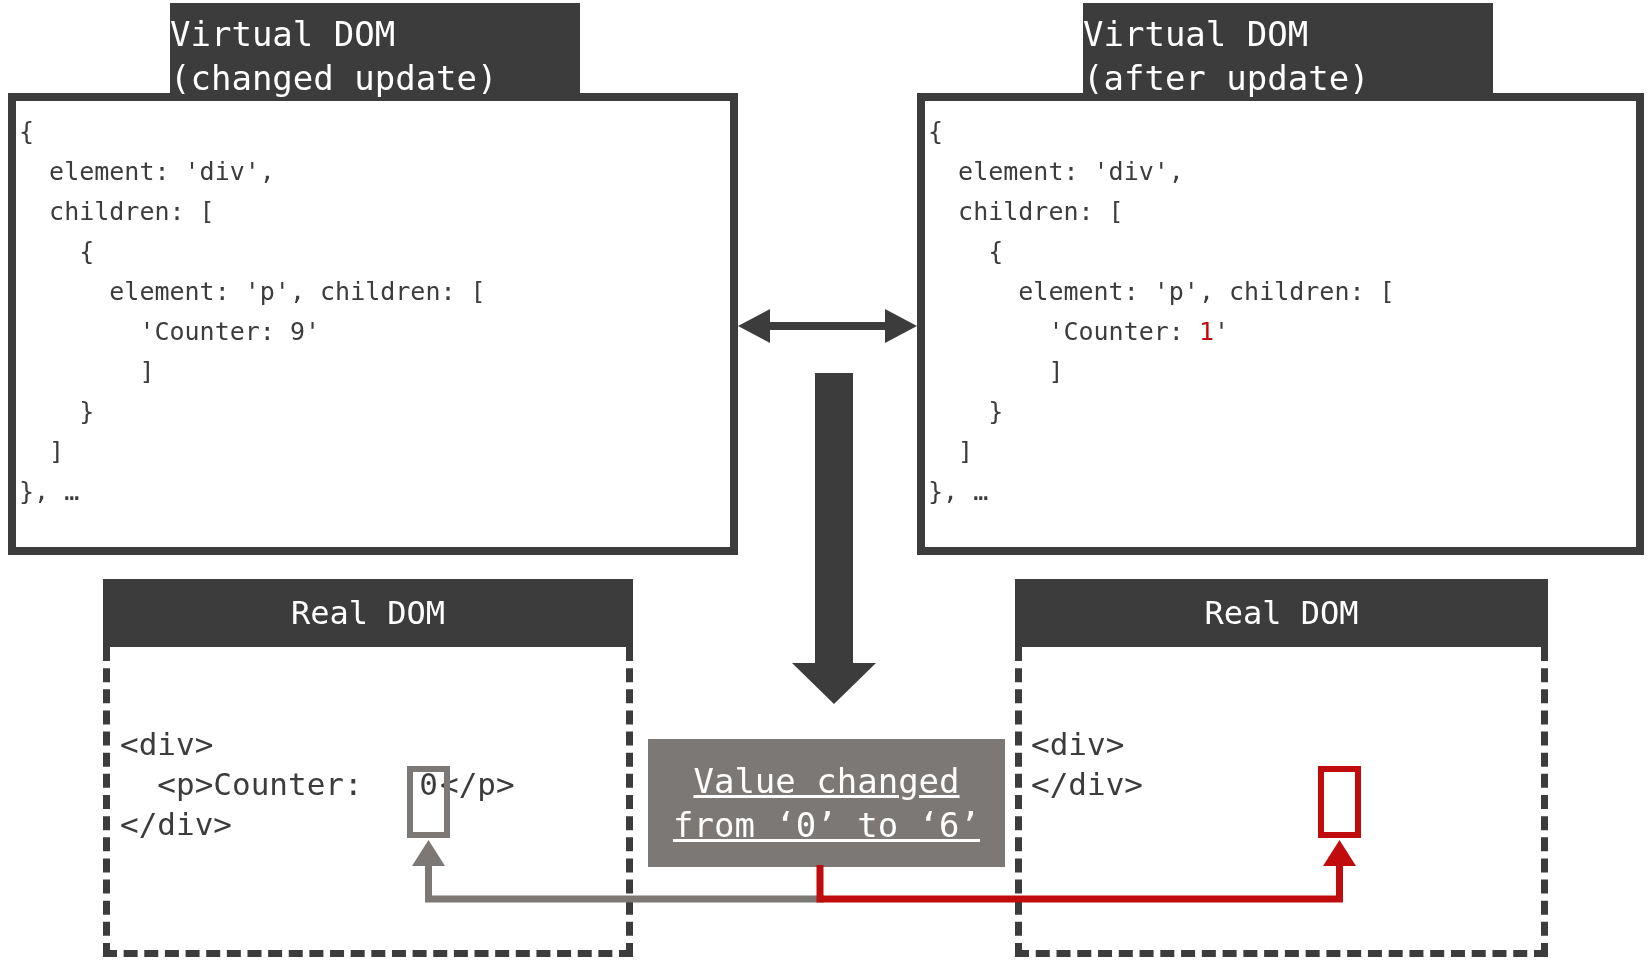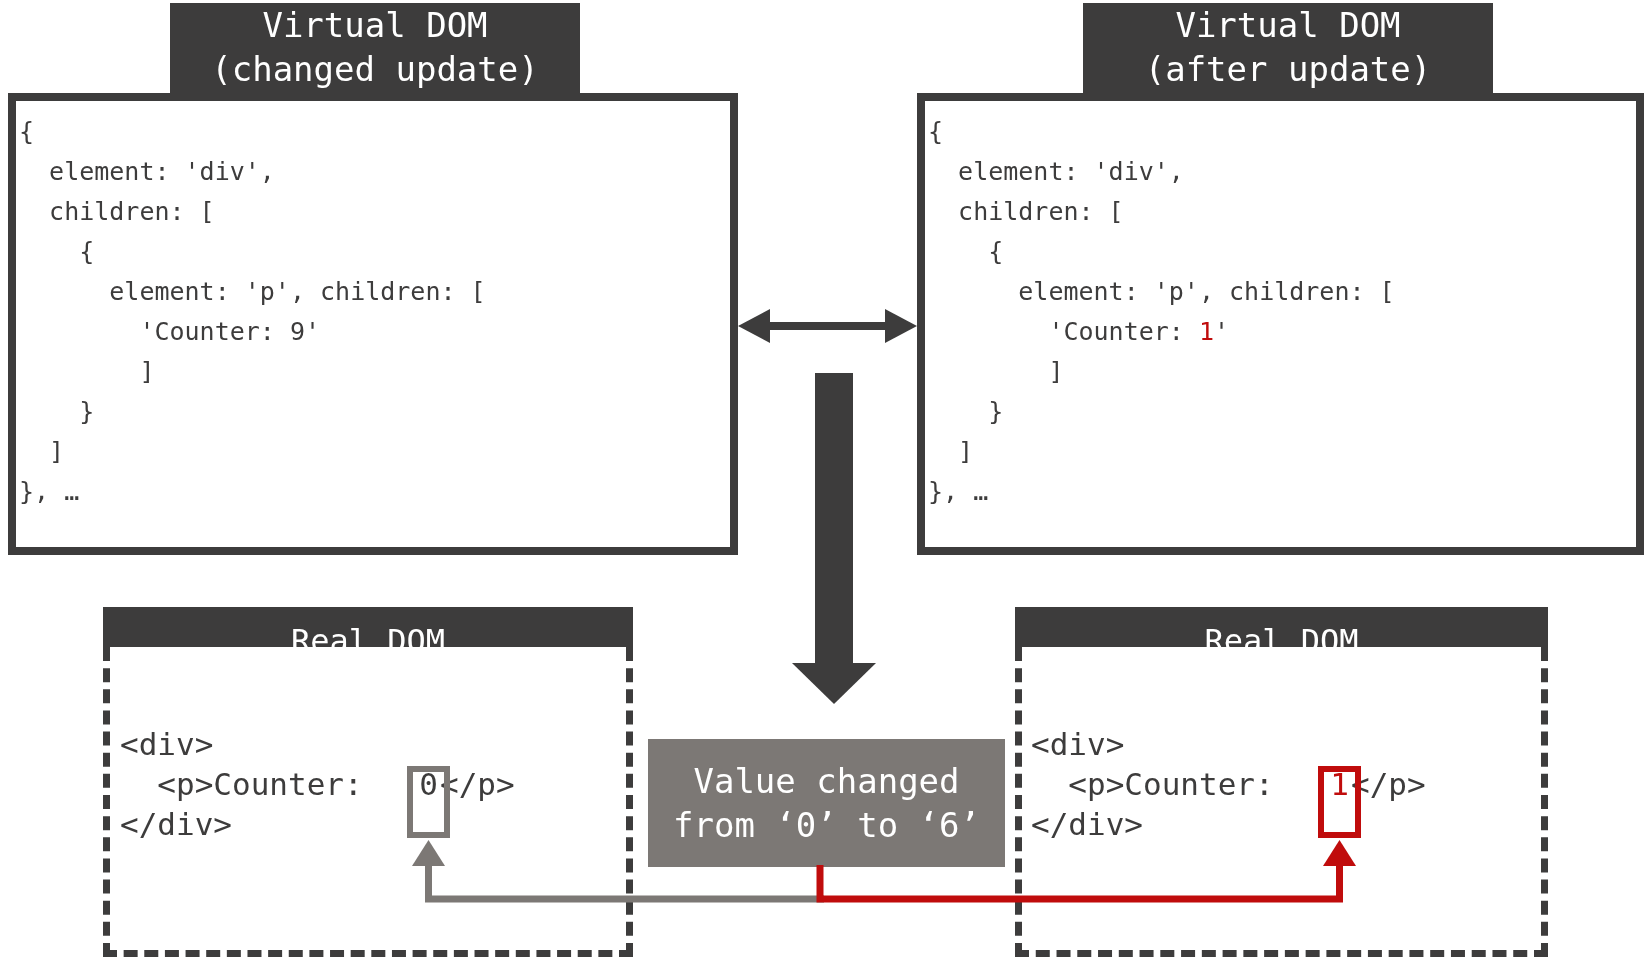--- a/index.html
+++ b/index.html
@@ -13,22 +13,22 @@
     position:relative;
     width:1650px;height:967px;
     background:var(--white);
     font-family:"DejaVu Sans Mono", monospace;
     overflow:hidden;
   }
   
   .tab{
     position:absolute;top:3px;height:94px;width:410px;
     background:var(--dark);color:var(--white);
-    text-align:center;font-size:34px;line-height:44px;
-    padding-top:0;box-sizing:border-box;
+    font-size:34px;line-height:44px;
+    padding-top:9px;box-sizing:border-box;
   }
   .tab-left{left:170px;}
   .tab-right{left:1083px;}
   
   .bigbox{
     position:absolute;top:93px;height:462px;
     background:var(--white);
     border:8px solid var(--dark);box-sizing:border-box;
   }
   .box-left{left:8px;width:730px;}
@@ -41,21 +41,21 @@
   .code-top.right{left:928px;}
   .code-bottom{top:724px;font-size:31px;line-height:40px;}
   .code-bottom.left{left:120px;}
   .code-bottom.right{left:1031px;}
   .red-text{color:var(--red);}
   .boxed-digit{margin-left:38px;margin-right:2px;}
   
   .rd-header{
     position:absolute;top:579px;height:68px;
     background:var(--dark);color:var(--white);
-    font-size:32px;display:flex;align-items:center;justify-content:center;margin-top:28px;
+    font-size:32px;display:flex;align-items:center;justify-content:center;
   }
   .rd-header.left{left:103px;width:530px;}
   .rd-header.right{left:1015px;width:533px;}
   .rd-panel{
     position:absolute;top:647px;height:310px;
     border:7px dashed var(--dark);border-top:none;
     box-sizing:border-box;background:var(--white);
   }
   .rd-panel.left{left:103px;width:530px;}
   .rd-panel.right{left:1015px;width:533px;}
@@ -66,21 +66,21 @@
     background:transparent;
   }
   .hl-gray{left:407px;border-color:var(--gray);}
   .hl-red{left:1318px;border-color:var(--red);}
   
   .note{
     position:absolute;left:648px;top:739px;width:357px;height:128px;
     background:var(--gray);color:var(--white);
     font-size:34px;line-height:44px;
     display:flex;flex-direction:column;align-items:center;justify-content:center;
-    text-align:center;white-space:pre;
+    text-align:center;white-space:pre;text-decoration:underline;
   }
   
   .overlay{position:absolute;left:0;top:0;pointer-events:none;}
 </style>
 </head>
 <body>
 
 <div class="canvas">
 
   <div class="bigbox box-left"></div>
@@ -129,21 +129,20 @@
     <div class="cl">&lt;/div&gt;</div>
   </div>
   <div class="hl-rect hl-gray"></div>
 
   <div class="rd-header right">
     <span>Real DOM</span>
   </div>
   <div class="rd-panel right"></div>
   <div class="code code-bottom right">
     <div class="cl">&lt;div&gt;</div>
-    <div class="cl"><span>  &lt;p&gt;Counter: </span><span class="boxed-digit red-text">1</span><span>&lt;/p&gt;</span></div>
     <div class="cl">&lt;/div&gt;</div>
   </div>
   <div class="hl-rect hl-red"></div>
 
   <div class="note">
     <div>Value changed</div>
     <div>from ‘0’ to ‘6’</div>
   </div>
 
   <svg class="overlay" width="1650" height="967" viewBox="0 0 1650 967">

